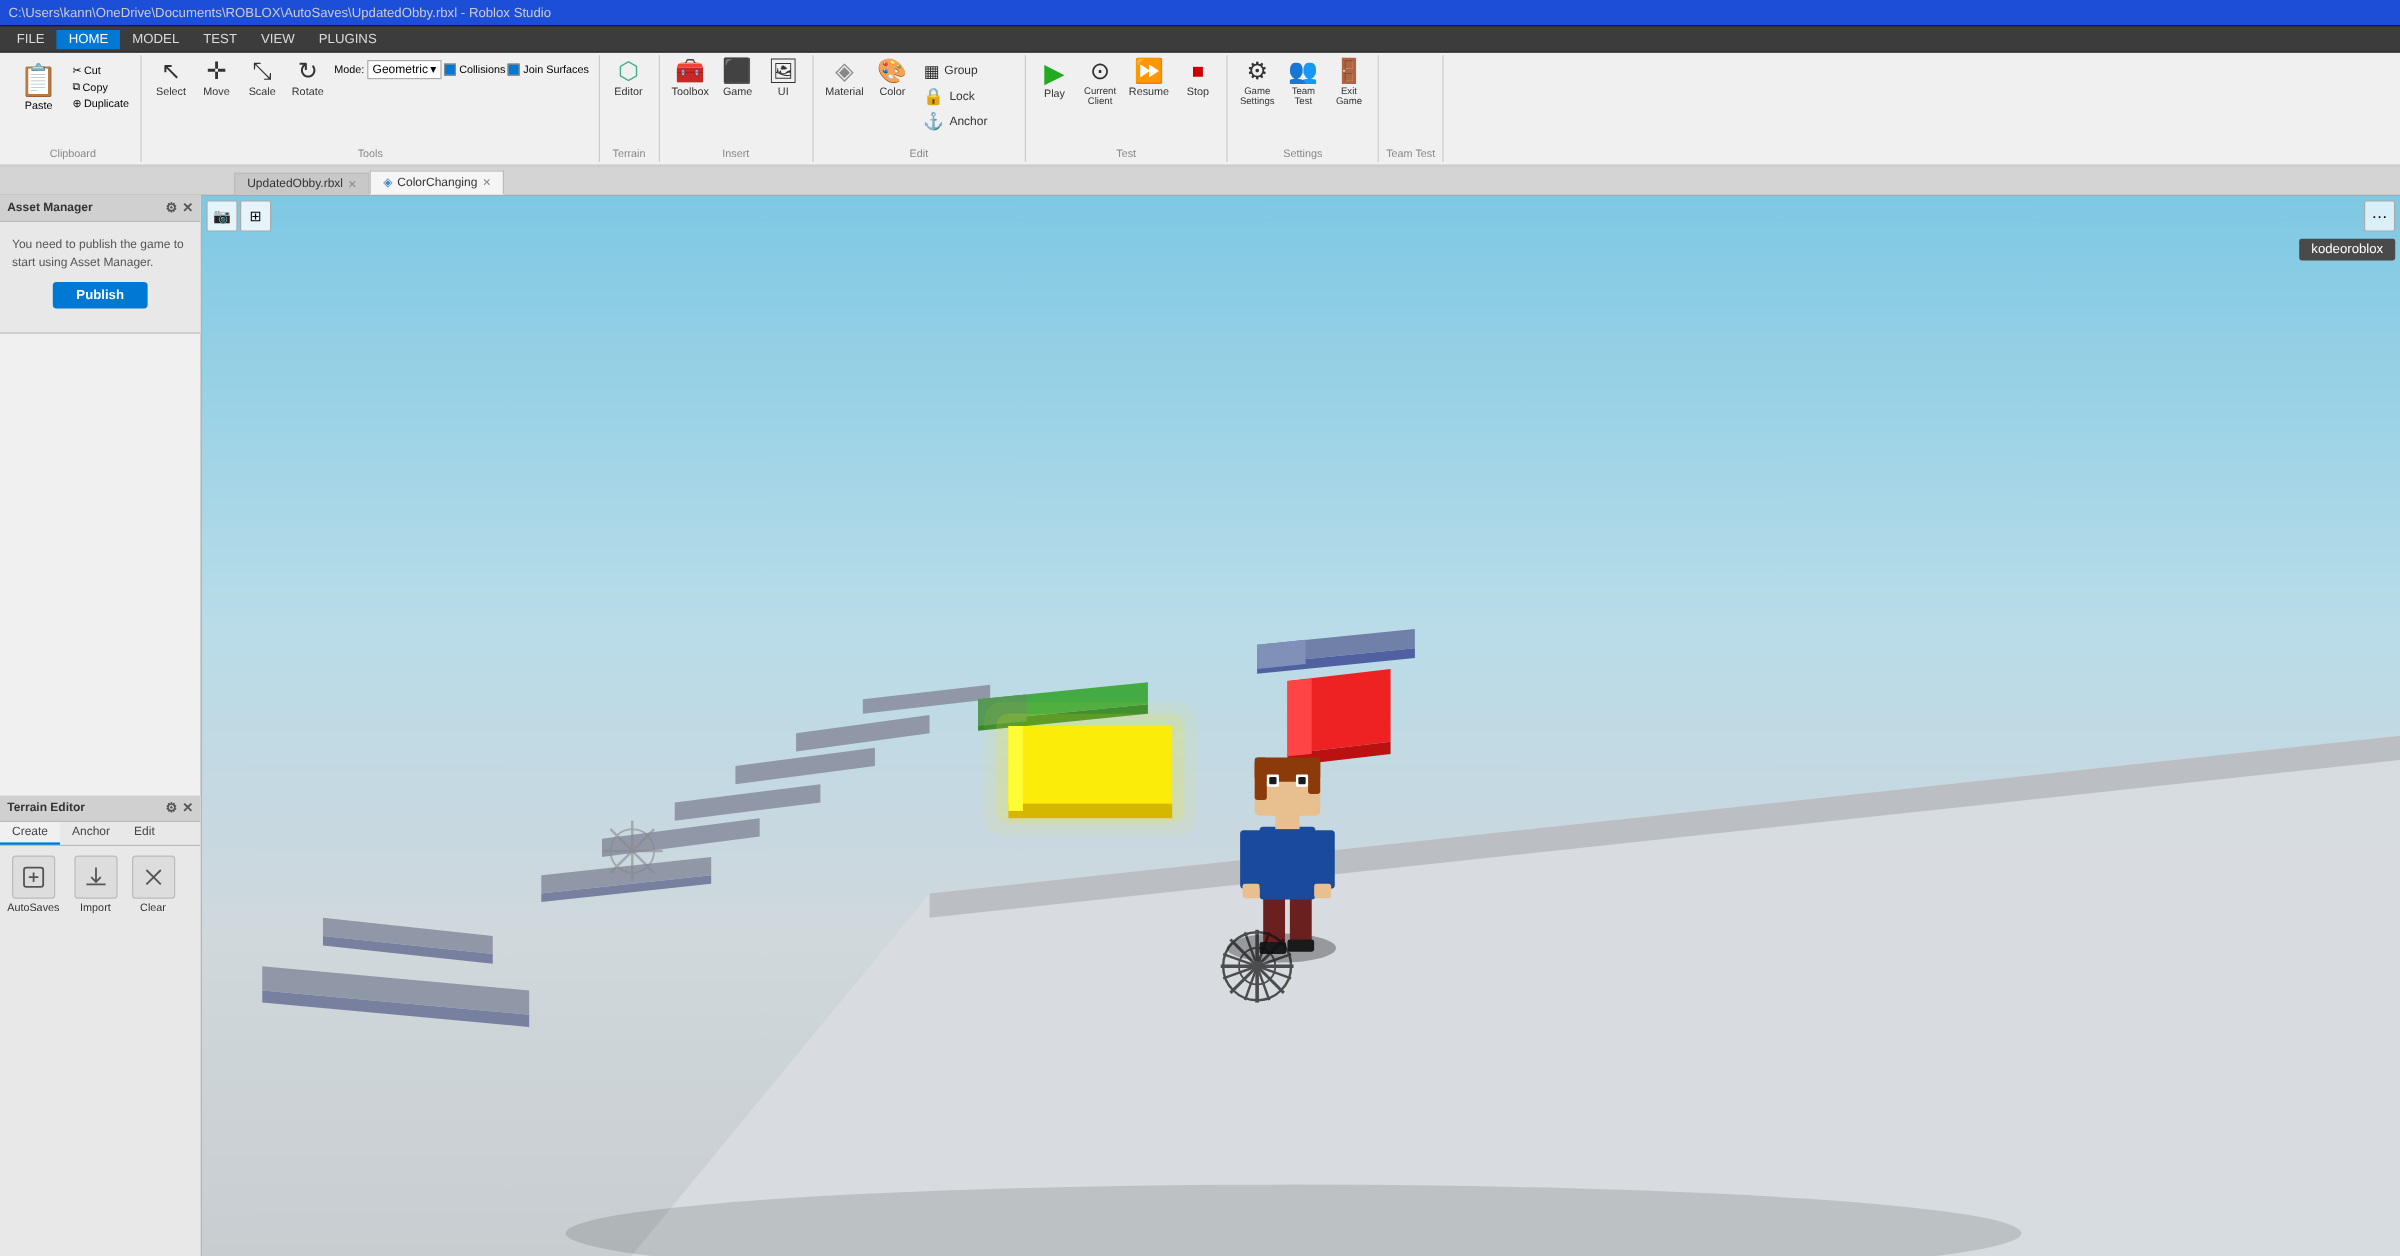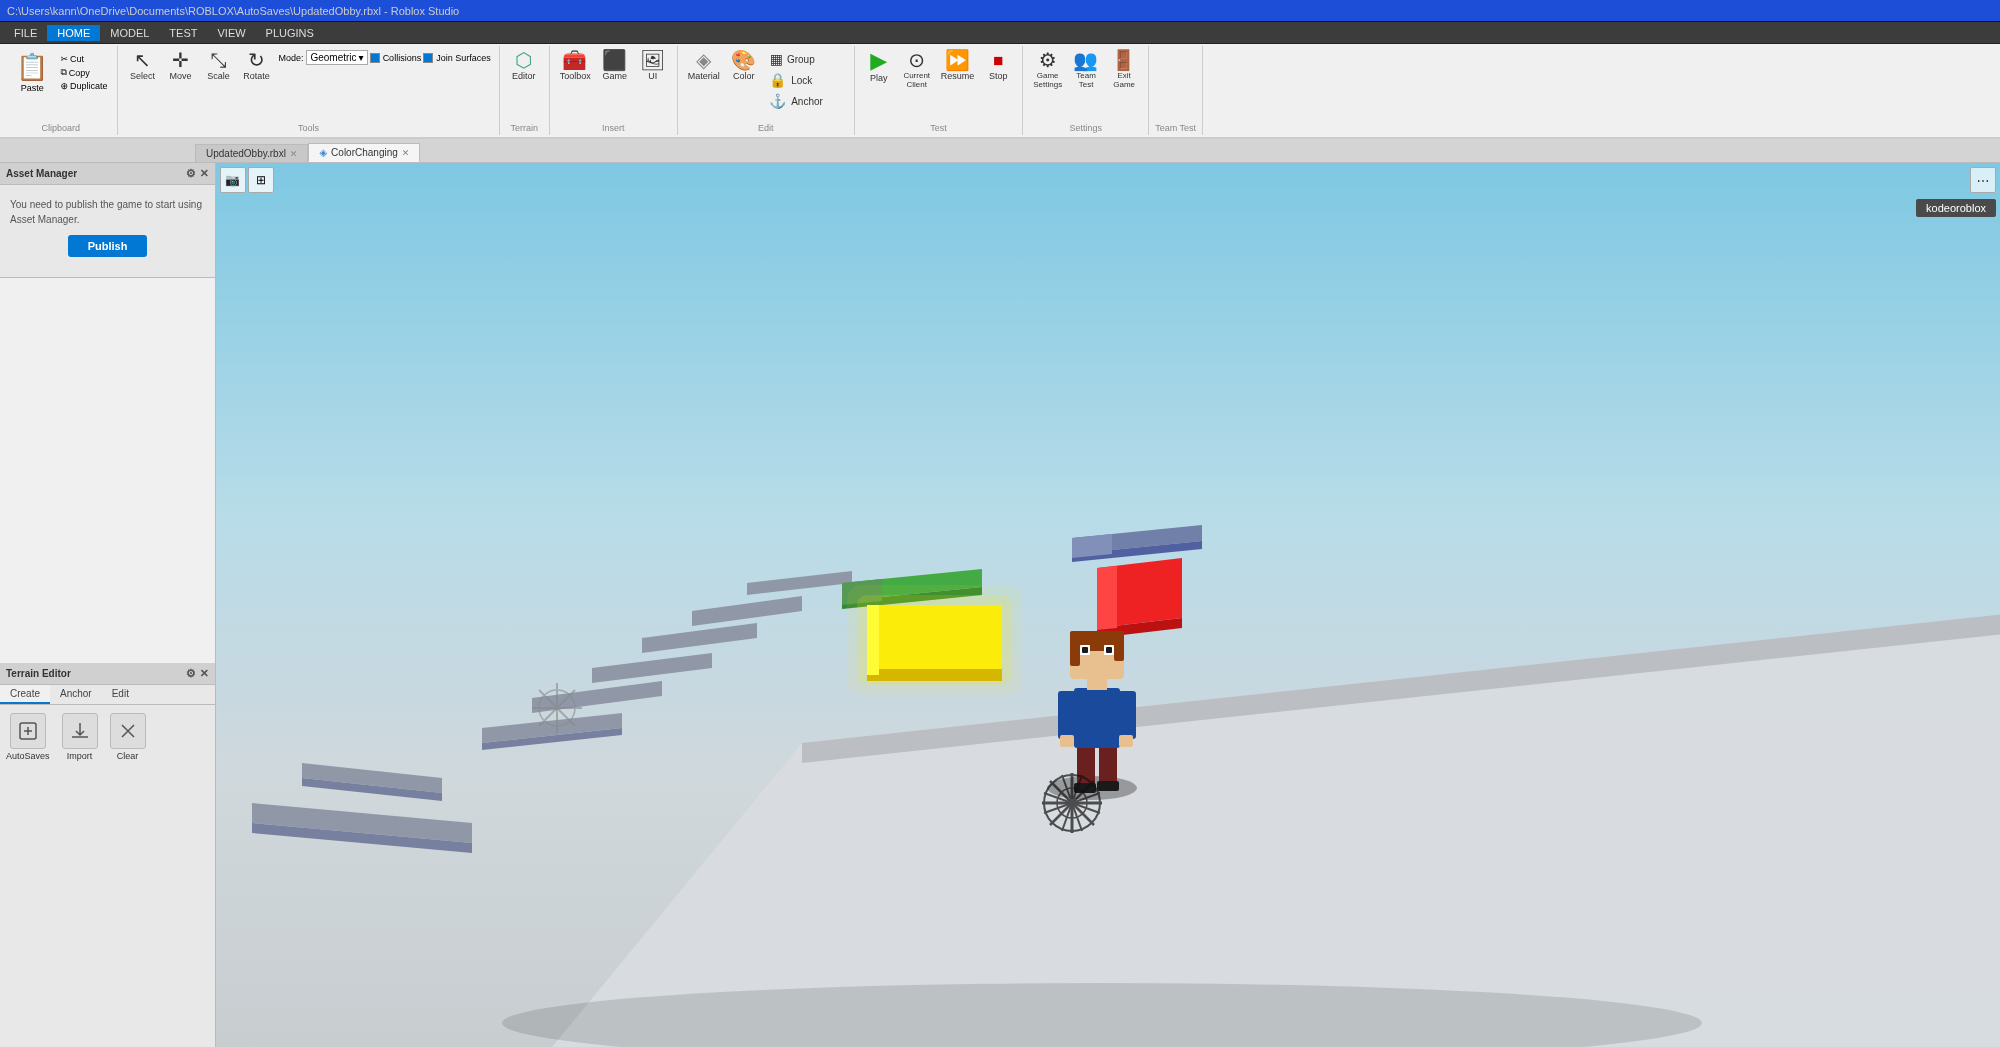--- a/index.html
+++ b/index.html
@@ -171,21 +171,21 @@
 
     
     #main {
       display: flex;
       height: calc(1047px - 22px - 22px - 95px - 24px);
       
     }
 
     
     #left-panel {
-      width: 216px;
+      width: 168px;
       background: #f0f0f0;
       border-right: 1px solid #bbb;
       display: flex;
       flex-direction: column;
     }
 
     
     #asset-manager {
       background: #e8e8e8;
       border-bottom: 1px solid #bbb;

